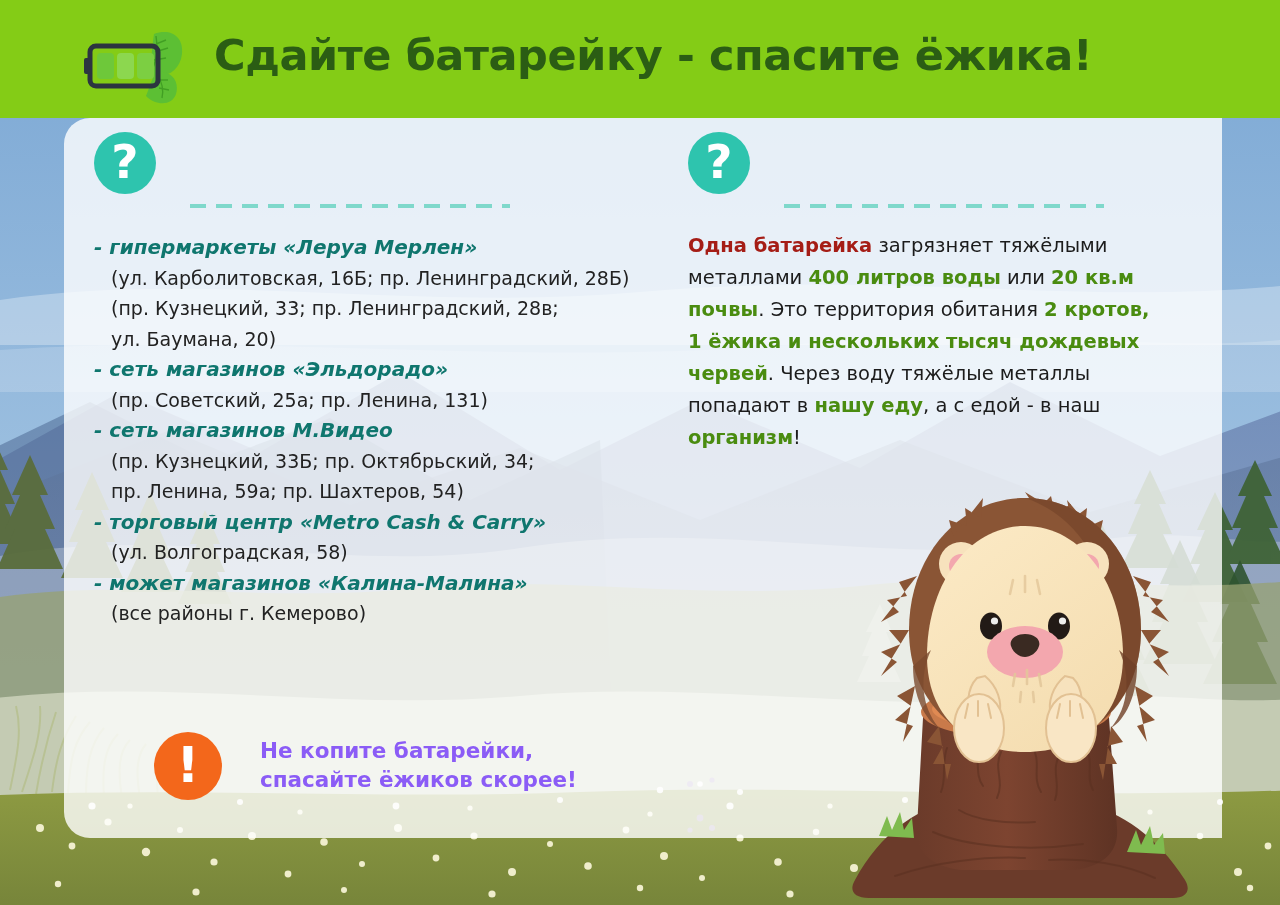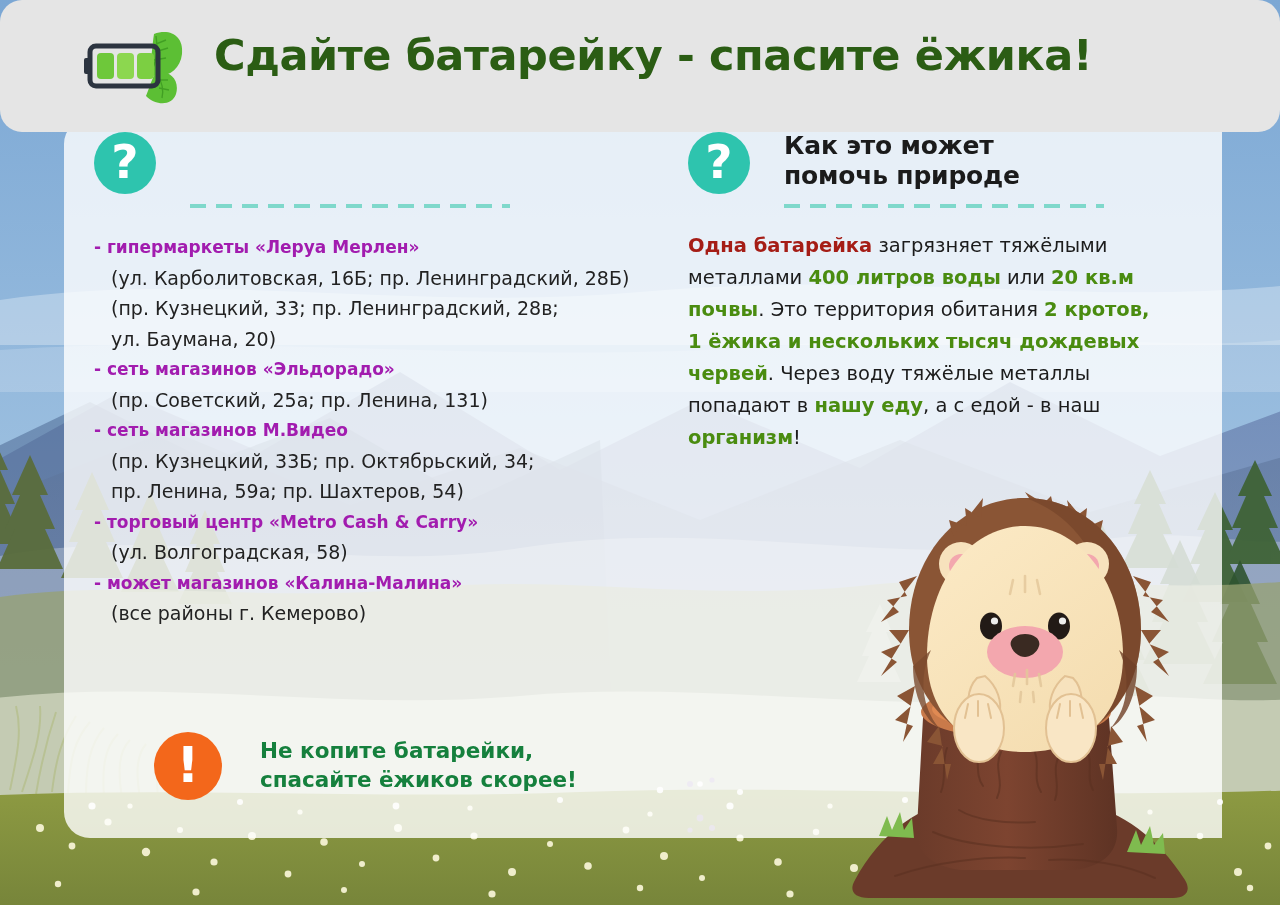--- a/index.html
+++ b/index.html
@@ -15,24 +15,23 @@
     background: #ffffff;
     overflow: hidden;
   }
 
   
   #scene { position:absolute; inset:0; }
   #scene svg { display:block; width:1280px; height:905px; }
 
   
   #header {
-    position: absolute; left: 0; top: 0; width: 1280px; height: 132px;
-    background: #e5e5e5;
+    position: absolute; left: 0; top: 0; width: 1280px; height: 118px;
+    background: #84cc16;
     z-index: 6;
-    border-radius: 22px;
   }
   #battery-logo { position:absolute; left:84px; top:28px; width:118px; height:76px; }
   #poster-title {
     position: absolute; left: 214px; top: 34px;
     width: 1010px;
     font-size: 43px; font-weight: 700;
     letter-spacing: -0.4px;
     color: #2b5d14;
     white-space: nowrap;
     line-height: 1.0;
@@ -77,22 +76,22 @@
     width: 320px; height: 4px;
     background-image: linear-gradient(to right,#7fd8cb 0 16px, transparent 16px 26px);
     background-size: 26px 4px; background-repeat: repeat-x;
   }
   #col-right .dash-rule { width: 320px; }
 
   
   #places { position: absolute; left: 0; top: 114px; width: 560px; }
   .place { margin-bottom: 0px; }
   .place-name {
-    font-size: 17px; font-weight: 700; color: #a21caf;
-    line-height: 30.5px; white-space: nowrap;
+    font-size: 20px; font-weight: 700; color: #0f766e;
+    line-height: 30.5px; white-space: nowrap; font-style: italic;
   }
   .place-addr {
     font-size: 19px; font-weight: 400; color: #222222;
     line-height: 30.5px; padding-left: 17px;
   }
   .place-addr .addr-line { display:block; white-space: nowrap; }
 
   
   #nature-text {
     position: absolute; left: 0; top: 112px; width: 478px;
@@ -112,21 +111,21 @@
     width: 68px; height: 68px; border-radius: 50%;
     background: #f3671b;
   }
   #warn-badge span {
     position:absolute; inset:0;
     display:flex; align-items:center; justify-content:center;
     color:#fff; font-size: 50px; font-weight: 700; line-height:1; padding-bottom:3px;
   }
   #warn-text {
     position: absolute; left: 166px; top: 11px;
-    font-size: 21.5px; font-weight: 700; color: #15803d;
+    font-size: 21.5px; font-weight: 700; color: #8b5cf6;
     line-height: 1.33; white-space: pre-line;
   }
 
   
   #critter { position: absolute; left: 835px; top: 480px; width: 380px; height: 425px; z-index: 5; }
   #critter svg { display:block; width:380px; height:425px; }
 </style>
 </head>
 <body>
 
@@ -374,22 +373,20 @@
           </div>
         </div>
       </div>
     </div>
 
     <div class="col" id="col-right">
       <div class="sec-head">
         <div class="q-badge">
           <span>?</span>
         </div>
-        <div class="sec-title">Как это может
-помочь природе</div>
         <div class="dash-rule"></div>
       </div>
       <p id="nature-text"><b class="hl-red">Одна батарейка</b><span> загрязняет тяжёлыми металлами </span><b class="hl-green">400 литров воды</b><span> или </span><b class="hl-green">20 кв.м почвы</b><span>. Это территория обитания </span><b class="hl-green">2 кротов, 1 ёжика и нескольких тысяч дождевых червей</b><span>. Через воду тяжёлые металлы попадают в </span><b class="hl-green">нашу еду</b><span>, а с едой - в наш </span><b class="hl-green">организм</b><span>!</span></p>
     </div>
 
     <div id="warning">
       <div id="warn-badge">
         <span>!</span>
       </div>
       <div id="warn-text">Не копите батарейки,

